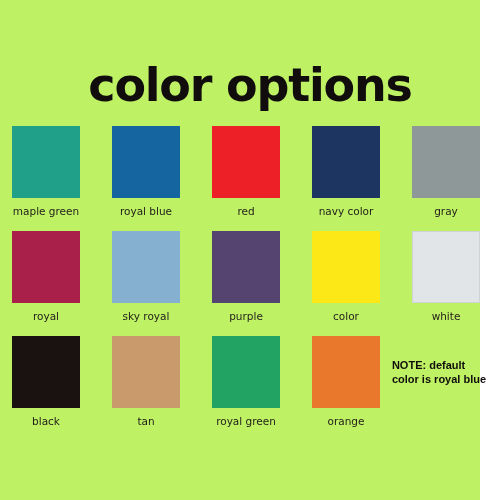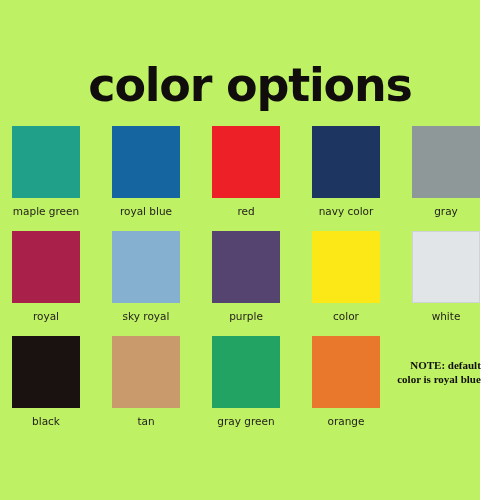--- a/index.html
+++ b/index.html
@@ -95,26 +95,26 @@
     margin-left: -22px;
     display: flex;
     flex-direction: column;
     align-items: center;
     justify-content: flex-start;
     padding-top: 22px;
     box-sizing: border-box;
   }
 
   #note-text {
-    font-family: Liberation Serif, serif;
+    font-family: Liberation Sans, sans-serif;
     font-weight: bold;
     font-size: 11px;
     line-height: 14px;
     color: #100d0c;
-    text-align: right;
+    text-align: left;
     white-space: pre-line;
   }
 </style>
 </head>
 <body style="background: rgb(255, 255, 255);">
 
 <div id="sheet">
 
   <div id="title">color options</div>
 
@@ -168,21 +168,21 @@
         <div class="swatch-cell">
           <span class="chip" style="background: rgb(26, 18, 16);"></span>
           <span class="chip-label">black</span>
         </div>
         <div class="swatch-cell">
           <span class="chip" style="background: rgb(201, 154, 108);"></span>
           <span class="chip-label">tan</span>
         </div>
         <div class="swatch-cell">
           <span class="chip" style="background: rgb(34, 162, 99);"></span>
-          <span class="chip-label">gray green</span>
+          <span class="chip-label">royal green</span>
         </div>
         <div class="swatch-cell">
           <span class="chip" style="background: rgb(233, 120, 44);"></span>
           <span class="chip-label">orange</span>
         </div>
         <div class="swatch-cell note-cell">
           <div id="note-text">NOTE: default
 color is royal blue</div>
         </div>
       </div>

